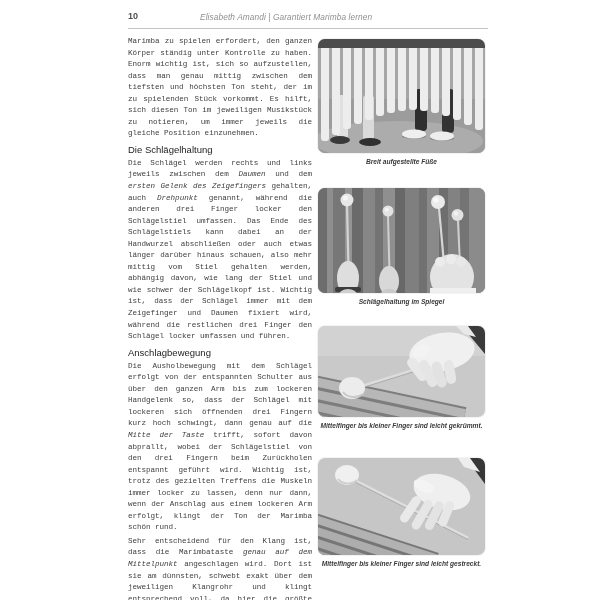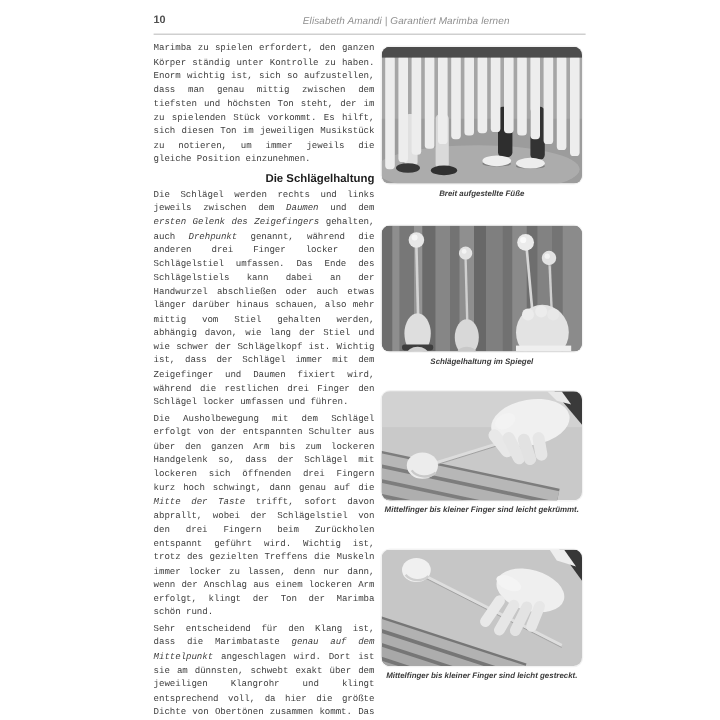--- a/index.html
+++ b/index.html
@@ -1,28 +1,28 @@
 <!DOCTYPE html>
 <html lang="de"><head>
 <meta charset="utf-8">
 <style>
   html,body{margin:0;padding:0;background:#ffffff;}
   .page{position:relative;width:600px;height:600px;background:#ffffff;overflow:hidden;
         font-family:"Liberation Sans",sans-serif;}
   
   .page-num{position:absolute;left:128px;top:11px;font-size:9px;font-weight:bold;color:#4f4f4f;}
-  .header-right{position:absolute;left:200px;top:11.5px;width:277px;text-align:center;
+  .header-right{position:absolute;left:200px;top:11.5px;width:277px;text-align:left;
         font-style:italic;font-size:8.3px;color:#8f8f8f;letter-spacing:0.1px;}
   .rule{position:absolute;left:128px;top:28px;width:360px;height:1px;background:#c4c4c4;}
   
   .text-col{position:absolute;left:128px;top:36px;width:184px;color:#3e3e3e;
         font-size:7.6px;line-height:11.55px;letter-spacing:-0.05px;text-align:justify;}
   .text-col p{margin:0 0 2px 0;font-family:Liberation Mono, monospace;}
-  .text-col h2{font-size:9.5px;line-height:11px;font-weight:bold;color:#1c1c1c;
-        margin:4.5px 0 2.5px 0;letter-spacing:0;text-align:right;}
+  .text-col h2{font-size:9.5px;line-height:11px;font-weight:normal;color:#1c1c1c;
+        margin:4.5px 0 2.5px 0;letter-spacing:0;text-align:left;}
   .it{font-style:italic;}
   
   .fig{position:absolute;left:318px;width:167px;margin:0;}
   .photo{width:167px;border-radius:7px;overflow:hidden;box-shadow:0 0 0 1px rgba(0,0,0,0.05);}
   .photo svg{display:block;width:100%;height:100%;}
   .cap{margin-top:5px;text-align:center;font-style:italic;font-weight:bold;
         font-size:6.6px;color:#3a3a3a;white-space:nowrap;letter-spacing:0;}
 </style>
 </head>
 <body>
@@ -32,20 +32,21 @@
   <div class="page-num">10</div>
   <div class="header-right">Elisabeth Amandi | Garantiert Marimba lernen</div>
   <div class="rule"></div>
 
   <div class="text-col">
     <p class="para"><span>Marimba zu spielen erfordert, den ganzen Körper ständig unter Kontrolle zu haben. Enorm wichtig ist, sich so aufzustellen, dass man genau mittig zwischen dem tiefsten und höchsten Ton steht, der im zu spielenden Stück vorkommt. Es hilft, sich diesen Ton im jeweiligen Musikstück zu notieren, um immer jeweils die gleiche Position einzunehmen.</span></p>
 
     <h2>Die Schlägelhaltung</h2>
     <p class="para"><span>Die Schlägel werden rechts und links jeweils zwischen dem </span><span class="it">Daumen</span><span> und dem </span><span class="it">ersten Gelenk des Zeigefingers</span><span> gehalten, auch </span><span class="it">Drehpunkt</span><span> genannt, während die anderen drei Finger locker den Schlägelstiel umfassen. Das Ende des Schlägelstiels kann dabei an der Handwurzel abschließen oder auch etwas länger darüber hinaus schauen, also mehr mittig vom Stiel gehalten werden, abhängig davon, wie lang der Stiel und wie schwer der Schlägelkopf ist. Wichtig ist, dass der Schlägel immer mit dem Zeigefinger und Daumen fixiert wird, während die restlichen drei Finger den Schlägel locker umfassen und führen.</span></p>
 
+    <h2>Anschlagbewegung</h2>
     <p class="para"><span>Die Ausholbewegung mit dem Schlägel erfolgt von der entspannten Schulter aus über den ganzen Arm bis zum lockeren Handgelenk so, dass der Schlägel mit lockeren sich öffnenden drei Fingern kurz hoch schwingt, dann genau auf die </span><span class="it">Mitte der Taste</span><span> trifft, sofort davon abprallt, wobei der Schlägelstiel von den drei Fingern beim Zurückholen entspannt geführt wird. Wichtig ist, trotz des gezielten Treffens die Muskeln immer locker zu lassen, denn nur dann, wenn der Anschlag aus einem lockeren Arm erfolgt, klingt der Ton der Marimba schön rund.</span></p>
 
     <p class="para"><span>Sehr entscheidend für den Klang ist, dass die Marimbataste </span><span class="it">genau auf dem Mittelpunkt</span><span> angeschlagen wird. Dort ist sie am dünnsten, schwebt exakt über dem jeweiligen Klangrohr und klingt entsprechend voll, da hier die größte Dichte von Obertönen zusammen kommt. Das heißt im Klartext für das Marimbaspiel, dass bei jedem Tonwechsel exakt diese Stelle auf jeder Taste angespielt und getroffen werden muss. Das braucht gerade am Anfang sehr viel Disziplin und Geduld, diesen korrekten Anschlagpunkt genau zu treffen!</span></p>
   </div>
 
   <figure class="fig" style="top:39px">
     <div class="photo" style="height:114px">
       <svg viewBox="0 0 167 114" preserveAspectRatio="none">
         <rect width="167" height="114" fill="#a6a6a6"></rect>
         <rect y="60" width="167" height="54" fill="#9c9c9c"></rect>

